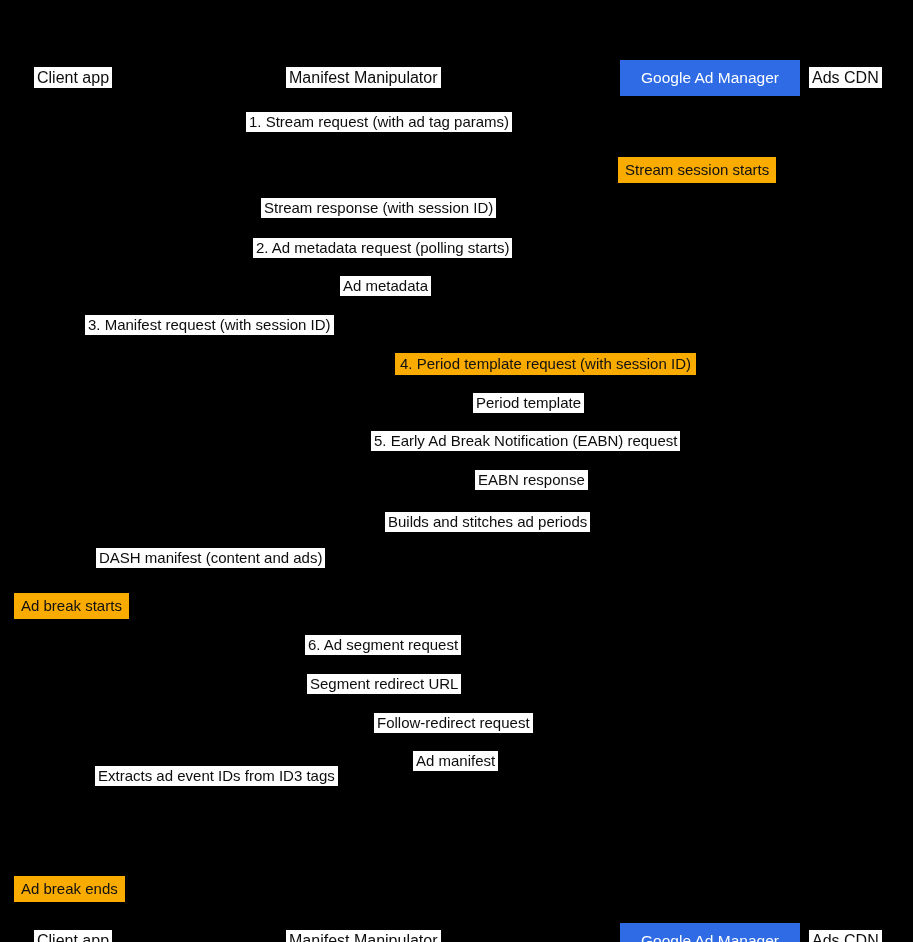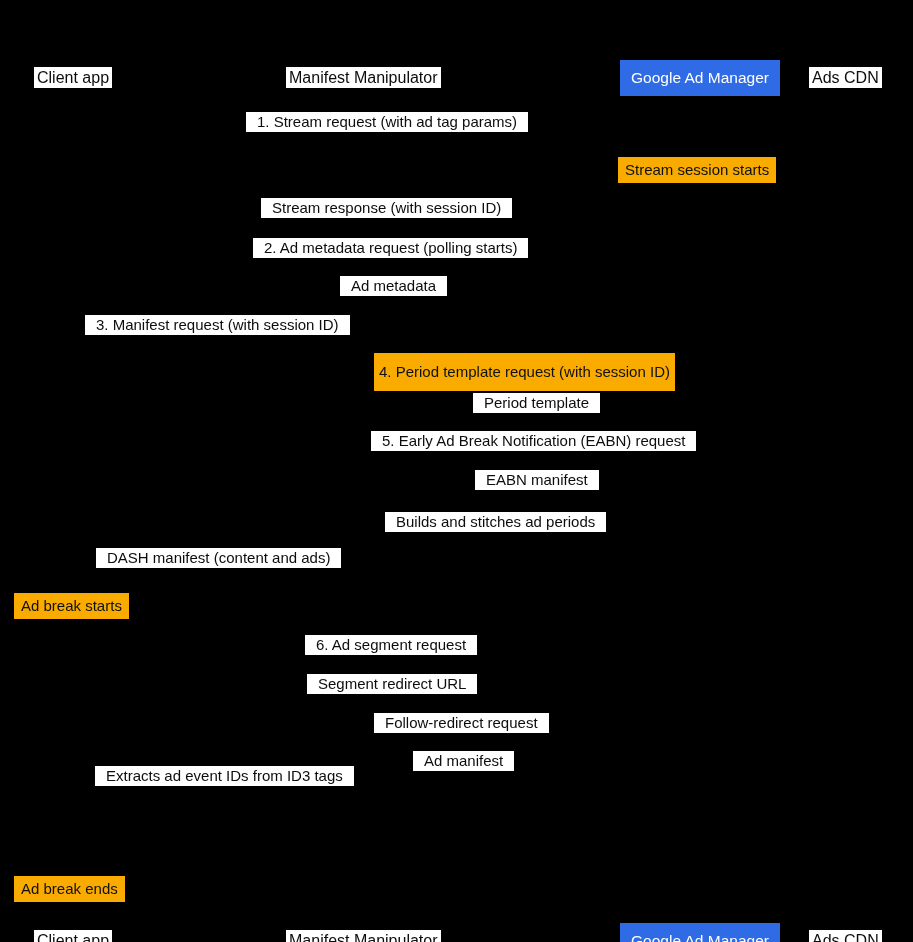--- a/index.html
+++ b/index.html
@@ -15,34 +15,34 @@
     position:absolute;
     background:var(--label-bg,#fff);
     color:var(--label-fg,#0d0d0d);
     font-size:16px;
     line-height:21px;
     padding:0 3px;
     white-space:nowrap;
   }
   .actor-box{
     position:absolute;
-    width:160px;height:36px;
+    width:180px;height:36px;
     background:var(--blue,#2e6be4);
     color:#fff;
     font-size:15.5px;
     display:flex;align-items:center;justify-content:center;
     white-space:nowrap;
   }
   .msg{
     position:absolute;
     background:var(--label-bg,#fff);
     color:var(--label-fg,#0d0d0d);
     font-size:15px;
     line-height:20px;
-    padding:0 11px;
+    padding:0 3px;
     white-space:nowrap;
   }
   .note{
     position:absolute;
     background:var(--yellow,#f9ab00);
     color:#111;
     font-size:15px;
     line-height:20px;
     padding:3px 7px;
     white-space:nowrap;
@@ -63,27 +63,27 @@
   <div class="note" style="left:618px;top:119px">Stream session starts</div>
 
   <div class="msg" style="left:261px;top:160px">Stream response (with session ID)</div>
 
   <div class="msg" style="left:253px;top:200px">2. Ad metadata request (polling starts)</div>
 
   <div class="msg" style="left:340px;top:238px">Ad metadata</div>
 
   <div class="msg" style="left:85px;top:277px">3. Manifest request (with session ID)</div>
 
-  <div class="note" style="left:374px;top:315px;padding:9px 5px">4. Period template request (with session ID)</div>
+  <div class="note" style="left:395px;top:315px;padding:1px 5px">4. Period template request (with session ID)</div>
 
   <div class="msg" style="left:473px;top:355px">Period template</div>
 
   <div class="msg" style="left:371px;top:393px">5. Early Ad Break Notification (EABN) request</div>
 
-  <div class="msg" style="left:475px;top:432px">EABN manifest</div>
+  <div class="msg" style="left:475px;top:432px">EABN response</div>
 
   <div class="msg" style="left:385px;top:474px">Builds and stitches ad periods</div>
 
   <div class="msg" style="left:96px;top:510px">DASH manifest (content and ads)</div>
 
   <div class="note" style="left:14px;top:555px">Ad break starts</div>
 
   <div class="msg" style="left:305px;top:597px">6. Ad segment request</div>
 
   <div class="msg" style="left:307px;top:636px">Segment redirect URL</div>

